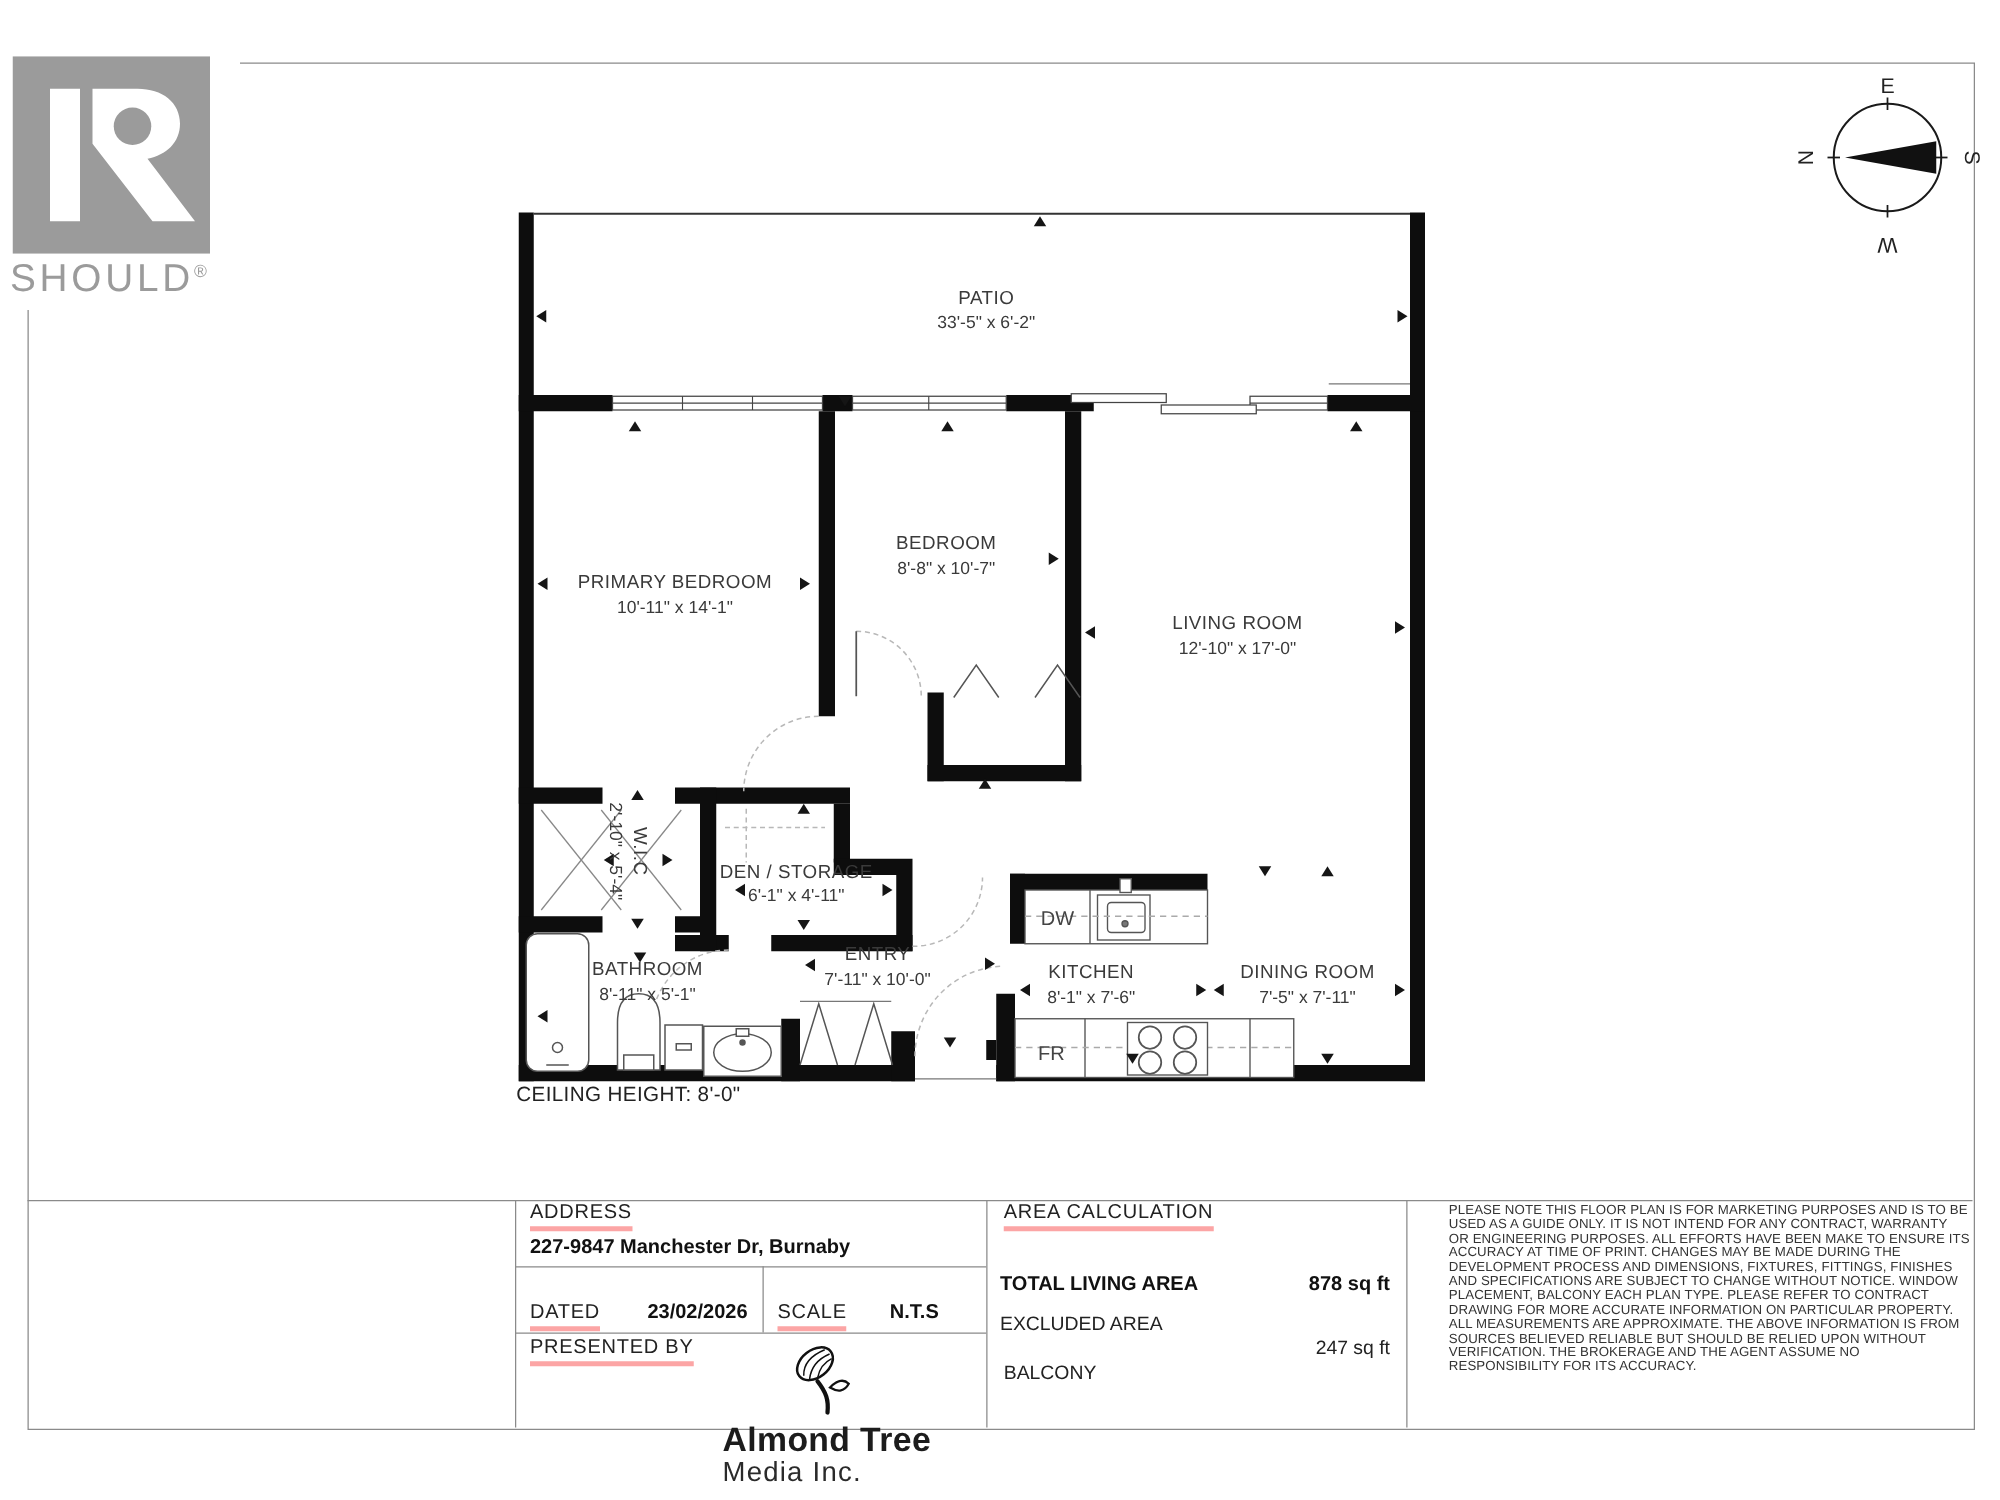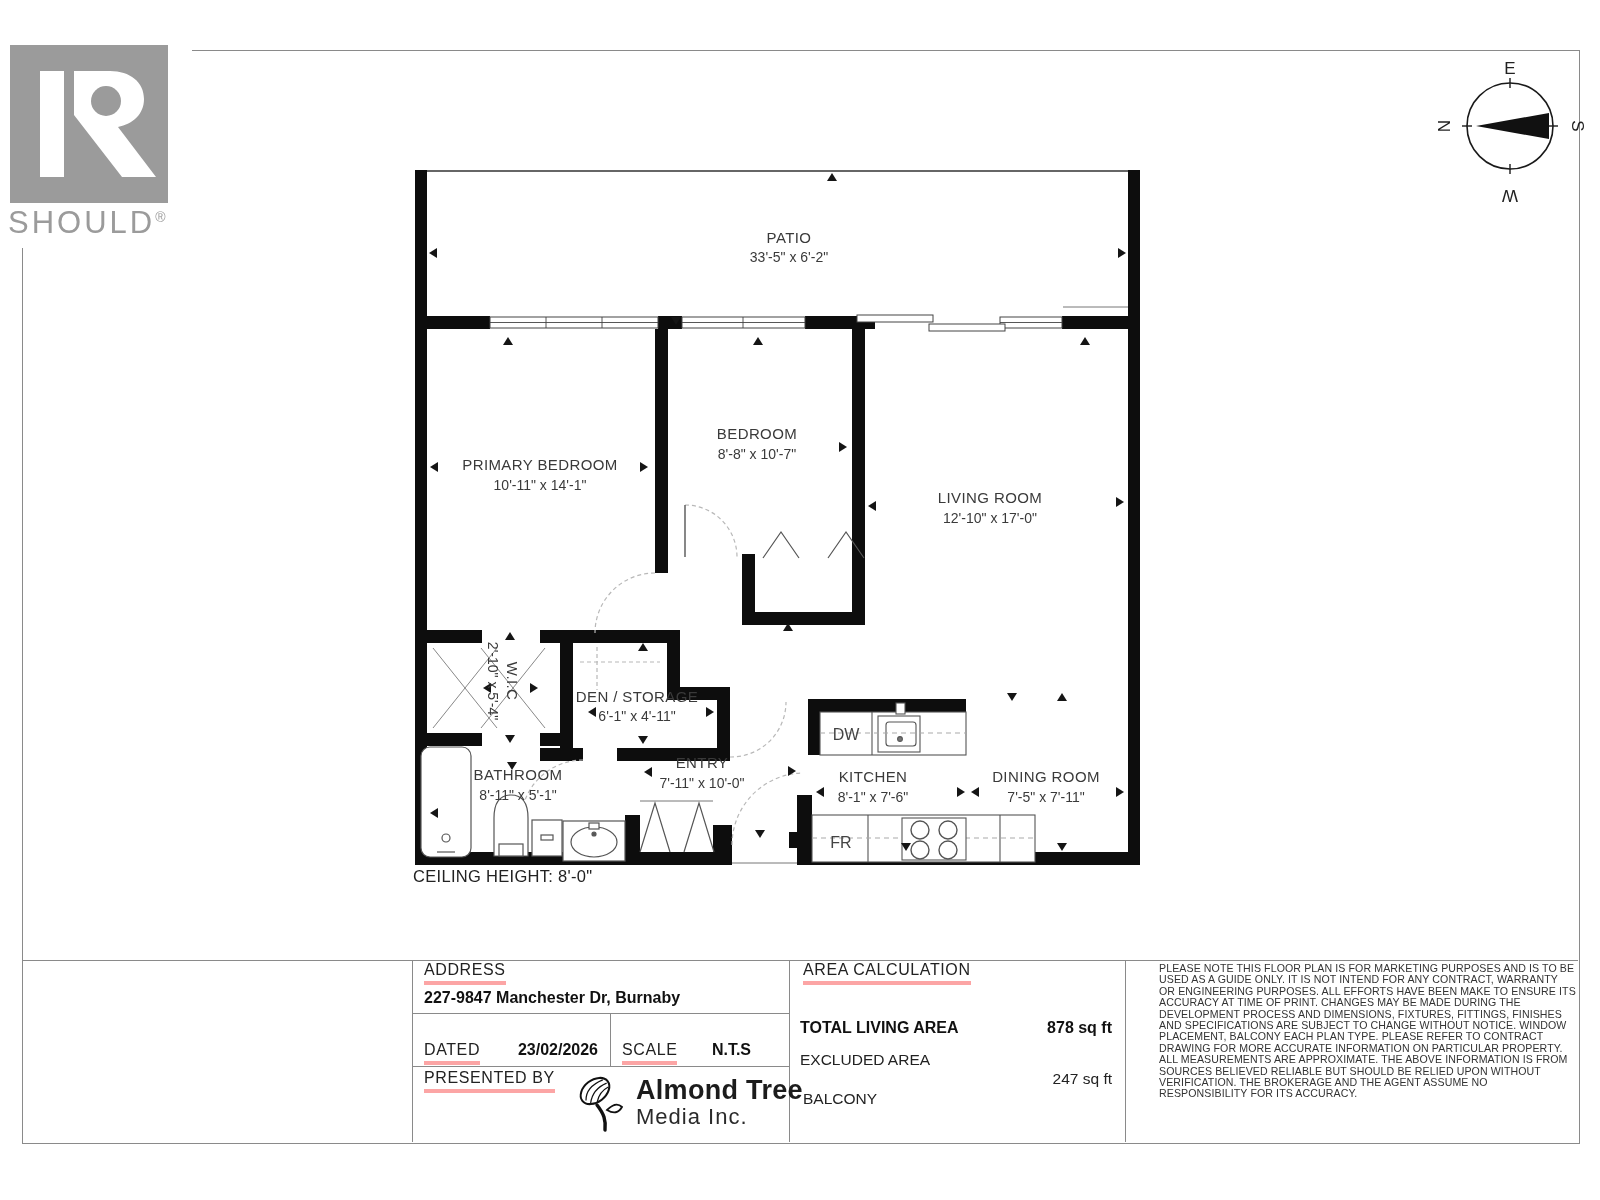--- a/index.html
+++ b/index.html
@@ -21,21 +21,21 @@
   .compass-letter{font-size:17px;fill:#222;}
   
   .tb-label{position:absolute;font-size:16px;color:#222;letter-spacing:.6px;border-bottom:4px solid #fca5a5;padding-bottom:2px;}
   .tb-bold{position:absolute;font-size:16px;font-weight:bold;color:#111;}
   .tb-reg{position:absolute;font-size:15.5px;color:#222;}
   .row-flex{position:absolute;display:flex;justify-content:space-between;}
   .ceiling-note{position:absolute;left:413px;top:867px;font-size:16.5px;color:#222;letter-spacing:.3px;}
   .disclaimer{position:absolute;left:1139px;top:963px;width:440px;font-size:10.6px;line-height:11.4px;
               color:#333;white-space:pre-line;letter-spacing:.1px;margin-left:20px;}
   
-  .almond{position:absolute;left:578px;top:1072px;display:flex;align-items:center;gap:6px;}
+  .almond{position:absolute;left:578px;top:1072px;display:flex;align-items:center;gap:6px;flex-direction:column;}
   .almond-text{display:flex;flex-direction:column;line-height:1.05;}
   .almond-l1{font-size:27px;font-weight:bold;color:#1c1c1c;letter-spacing:.3px;}
   .almond-l2{font-size:22px;color:#2a2a2a;font-weight:400;letter-spacing:1px;}
 </style>
 </head>
 <body>
 
 <div id="stage">
 
   <div class="frame"></div>

